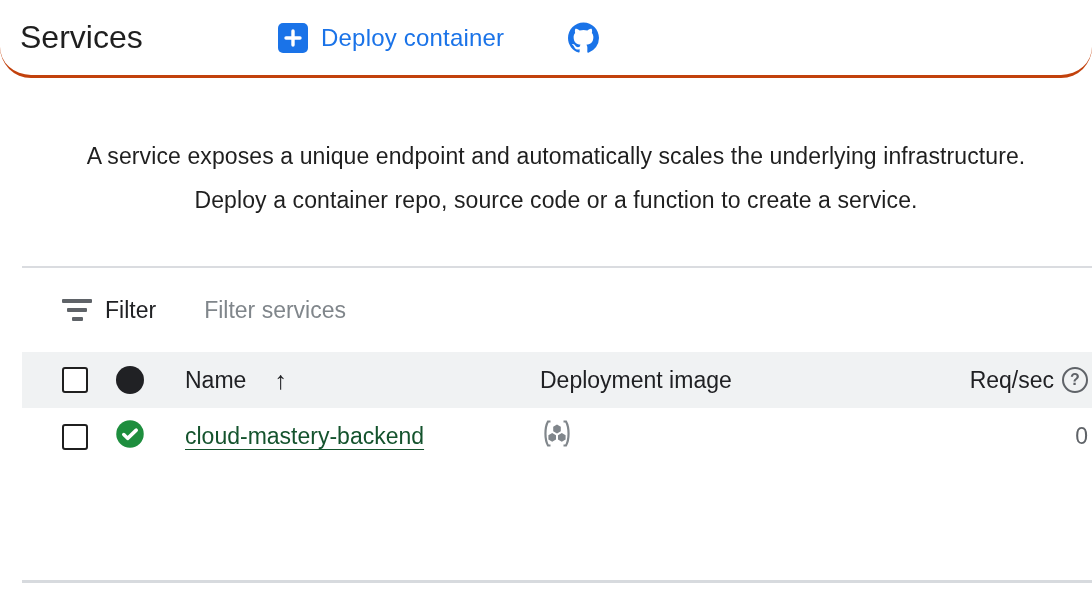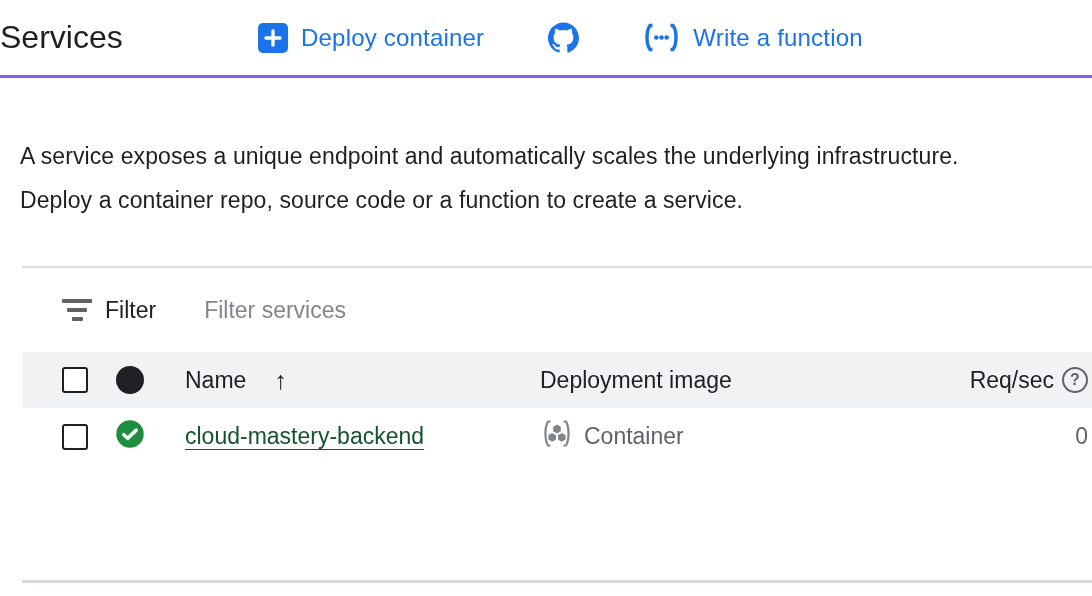--- a/index.html
+++ b/index.html
@@ -1,29 +1,29 @@
 <!DOCTYPE html>
 <html><head>
 <meta charset="utf-8">
 <style>
   * { margin: 0; padding: 0; box-sizing: border-box; }
   html, body { width: 1092px; height: 596px; overflow: hidden; background: #fff;
     font-family: "Liberation Sans", "DejaVu Sans", sans-serif; color: #1f1f1f; }
 
   
-  .appbar { height: 78px; border-bottom: 3px solid #8b5cf6; display: flex;
-    align-items: center; white-space: nowrap; overflow: hidden; }
+  .appbar { height: 78px; border-bottom: 3px solid #c2410c; display: flex;
+    align-items: center; padding-left: 20px; white-space: nowrap; overflow: hidden; border-radius: 31px; }
   .page-title { font-size: 32px; font-weight: 400; color: #1f1f1f; width: 258px; flex: none; }
   .action-btn { display: inline-flex; align-items: center; gap: 13px; color: #1a73e8;
     font-size: 24px; font-weight: 500; margin-right: 64px; flex: none; cursor: pointer; letter-spacing: .2px; }
   .action-btn svg { flex: none; display: block; }
 
   
   .description { margin: 56px 0 0 20px; font-size: 23px; line-height: 44px;
-    color: #1f1f1f; white-space: nowrap; overflow: hidden; letter-spacing: .1px; }
+    color: #1f1f1f; white-space: nowrap; overflow: hidden; letter-spacing: .1px; text-align: center; }
 
   
   .table-card { margin: 44px 0 0 22px; width: 1185px;
     border-top: 2px solid #dadce0; border-bottom: 3px solid #d7dade; height: 317px; }
 
   .filter-row { height: 84px; display: flex; align-items: center; padding-left: 40px; }
   .filter-icon { width: 30px; display: flex; flex-direction: column; align-items: center;
     gap: 5px; margin-right: 13px; }
   .filter-icon i { display: block; height: 4px; border-radius: 1px; background: #5f6368; }
   .filter-icon i:nth-child(1) { width: 30px; }
@@ -77,32 +77,20 @@
   </div>
 
   <div class="action-btn">
     <span>
       <svg width="31" height="31" viewBox="0 0 24 24" fill="#1a73e8">
         <path d="M12 .3C5.4.3 0 5.7 0 12.3c0 5.3 3.44 9.8 8.2 11.38.6.12.82-.26.82-.58 0-.28-.01-1.02-.02-2.01-3.34.73-4.04-1.61-4.04-1.61-.55-1.39-1.33-1.76-1.33-1.76-1.09-.74.08-.73.08-.73 1.2.09 1.84 1.24 1.84 1.24 1.07 1.83 2.81 1.3 3.5 1 .11-.78.42-1.31.76-1.61-2.66-.3-5.47-1.33-5.47-5.93 0-1.31.47-2.38 1.24-3.22-.12-.3-.54-1.52.12-3.18 0 0 1.01-.32 3.3 1.23.96-.27 1.98-.4 3-.4s2.04.13 3 .4c2.29-1.55 3.3-1.23 3.3-1.23.66 1.66.24 2.88.12 3.18.77.84 1.23 1.91 1.23 3.22 0 4.61-2.81 5.63-5.49 5.92.43.37.82 1.1.82 2.23 0 1.61-.02 2.91-.02 3.3 0 .32.22.7.83.58A12.01 12.01 0 0 0 24 12.3C24 5.7 18.6.3 12 .3z"></path>
       </svg>
     </span>
   </div>
 
-  <div class="action-btn">
-    <span>
-      <svg width="37" height="29" viewBox="0 0 37 29" fill="none">
-        <path d="M9.5 2.5 H7 C3 8 3 21 7 26.5 H9.5" stroke="#1a73e8" stroke-width="3.4"></path>
-        <path d="M27.5 2.5 H30 C34 8 34 21 30 26.5 H27.5" stroke="#1a73e8" stroke-width="3.4"></path>
-        <circle cx="13.3" cy="14.5" r="2.3" fill="#1a73e8"></circle>
-        <circle cx="18.5" cy="14.5" r="2.3" fill="#1a73e8"></circle>
-        <circle cx="23.7" cy="14.5" r="2.3" fill="#1a73e8"></circle>
-      </svg>
-    </span>
-    <span>Write a function</span>
-  </div>
 </div>
 
 <div class="description">
   <div>A service exposes a unique endpoint and automatically scales the underlying infrastructure.</div>
   <div>Deploy a container repo, source code or a function to create a service.</div>
 </div>
 
 <div class="table-card">
 
   <div class="filter-row">
@@ -153,20 +141,19 @@
     <div class="cell-type">
       <span>
         <svg width="34" height="29" viewBox="0 0 34 29" fill="none">
           <path d="M10.5 2.5 H8 C4.6 8.5 4.6 20.5 8 26.5 H10.5" stroke="#80868b" stroke-width="2.2"></path>
           <path d="M23.5 2.5 H26 C29.4 8.5 29.4 20.5 26 26.5 H23.5" stroke="#80868b" stroke-width="2.2"></path>
           <polygon points="17,5.6 20.8,7.8 20.8,12.2 17,14.4 13.2,12.2 13.2,7.8" fill="#80868b"></polygon>
           <polygon points="12.2,14 16,16.2 16,20.6 12.2,22.8 8.4,20.6 8.4,16.2" fill="#80868b"></polygon>
           <polygon points="21.8,14 25.6,16.2 25.6,20.6 21.8,22.8 18,20.6 18,16.2" fill="#80868b"></polygon>
         </svg>
       </span>
-      <span>Container</span>
     </div>
     <div class="cell-req">
       <span class="req-value">0</span>
     </div>
   </div>
 
 </div>
 
 </body></html>

